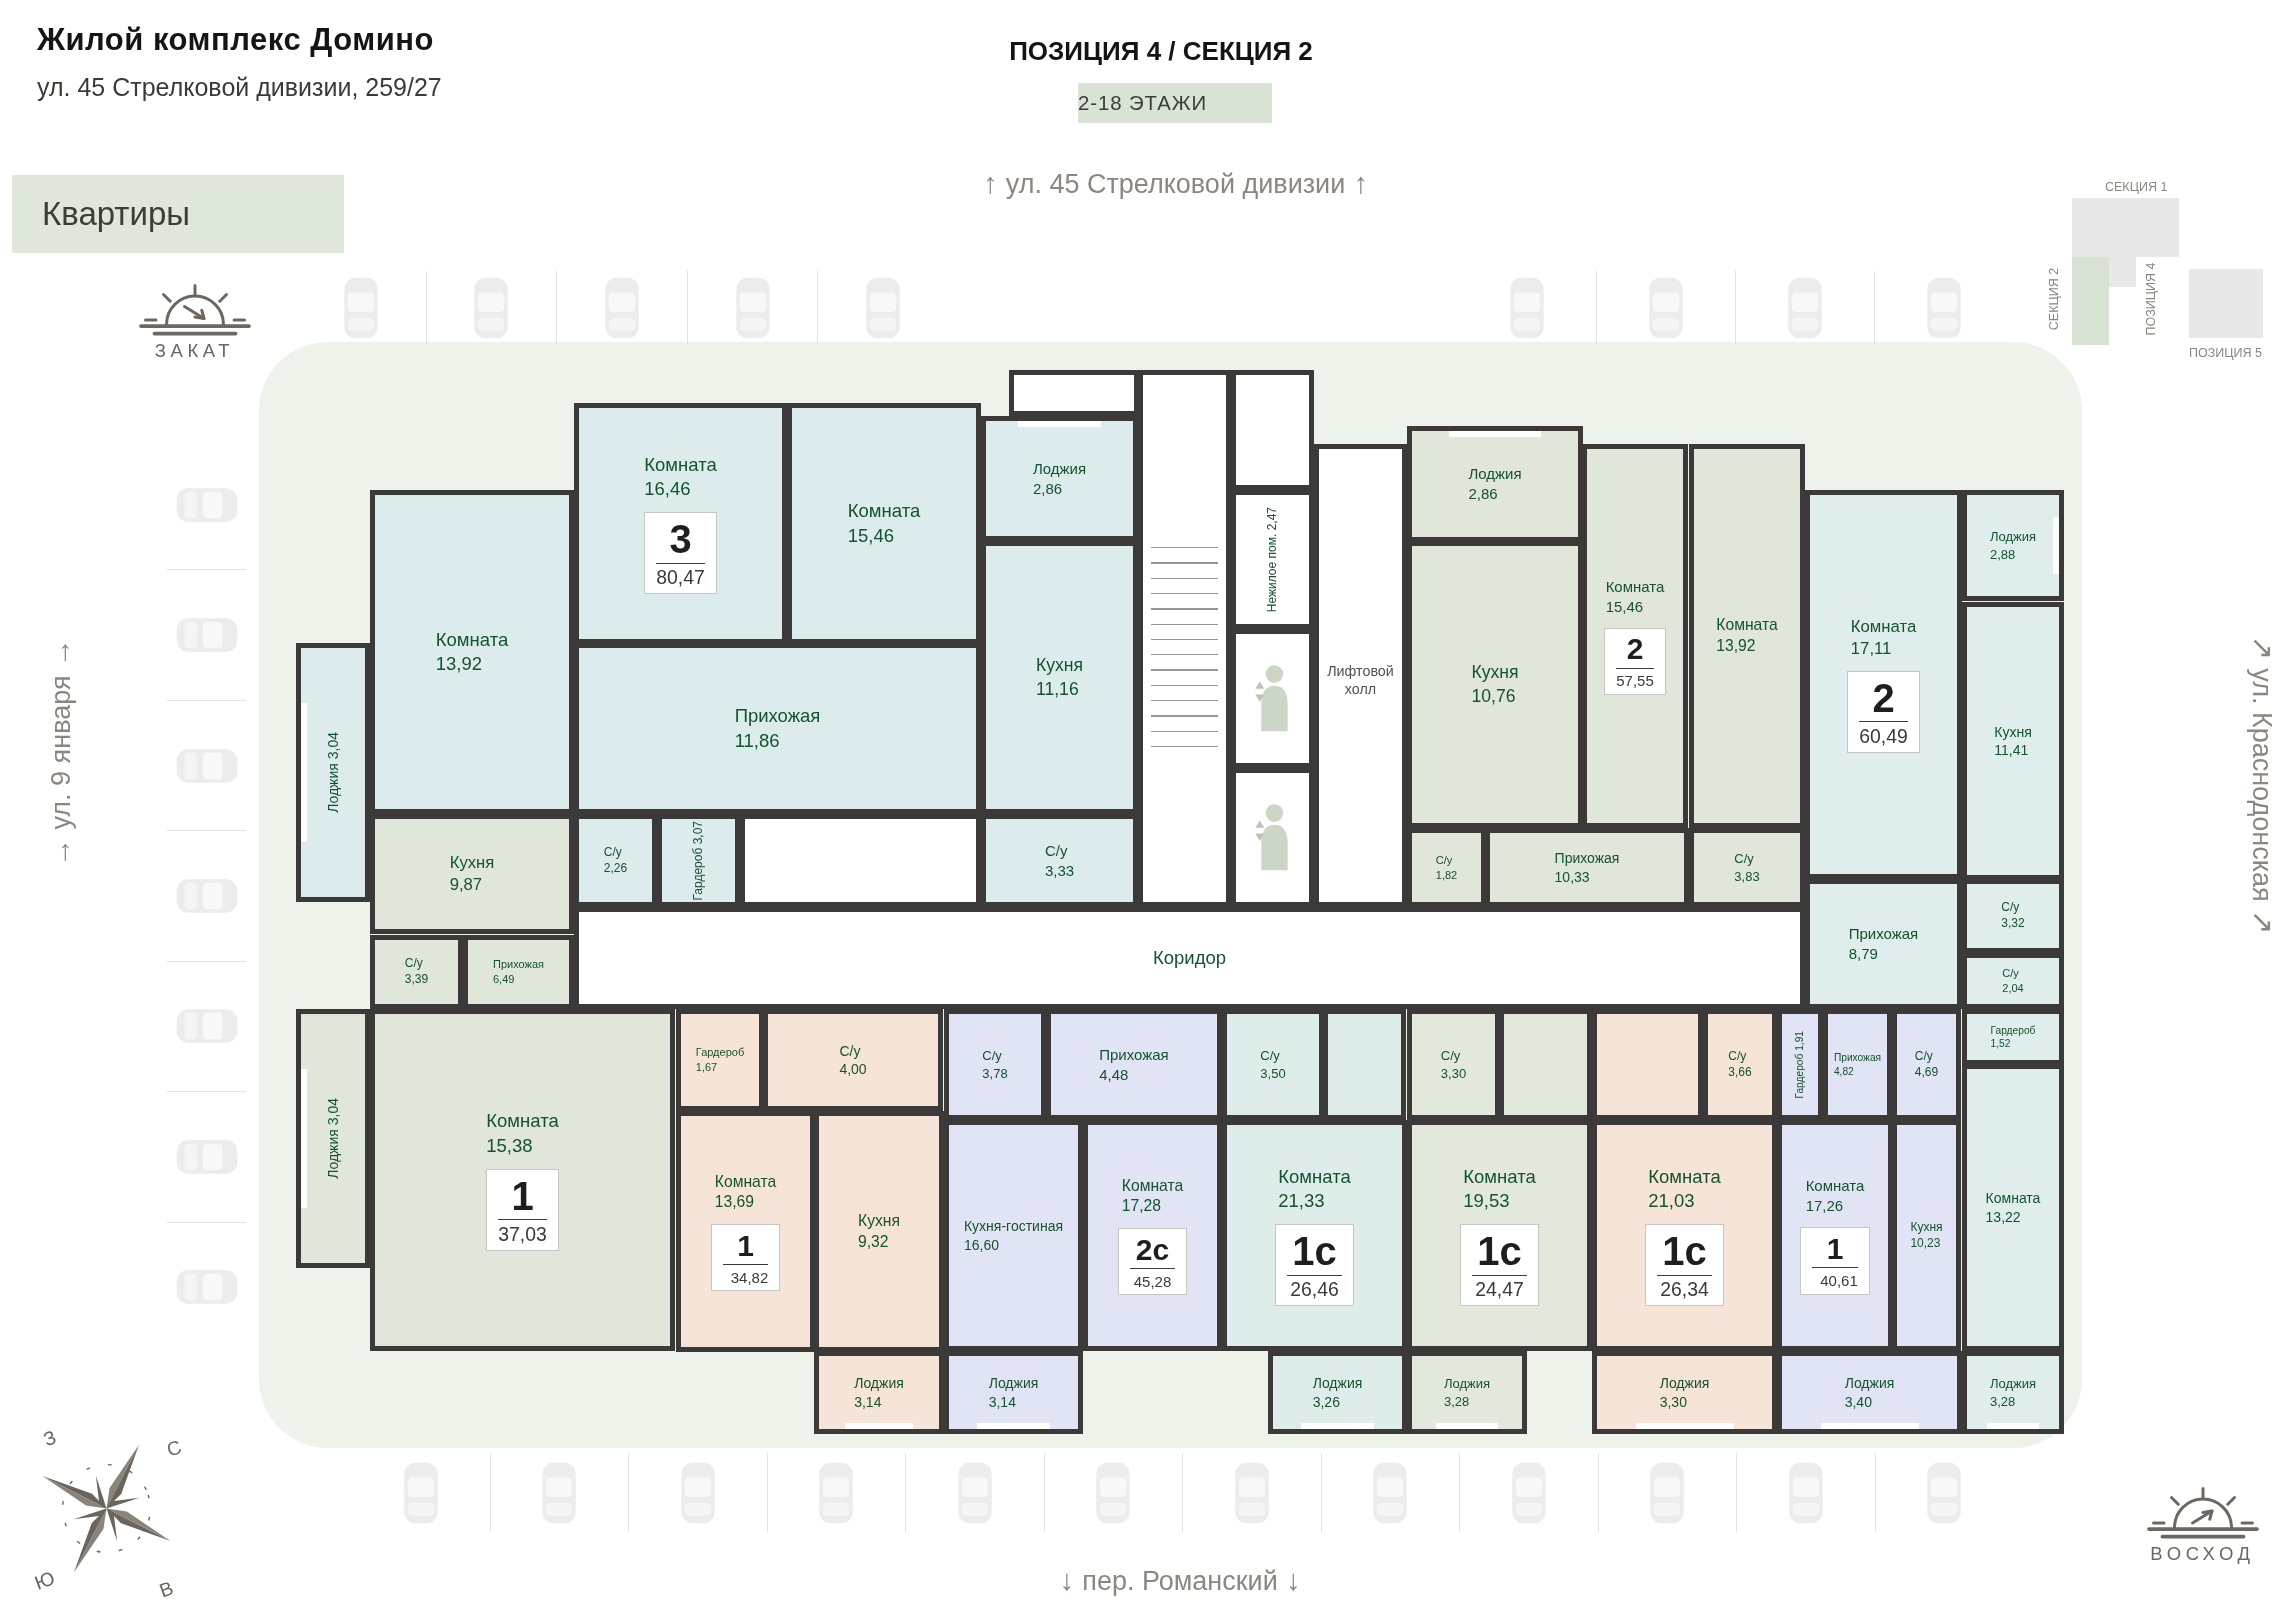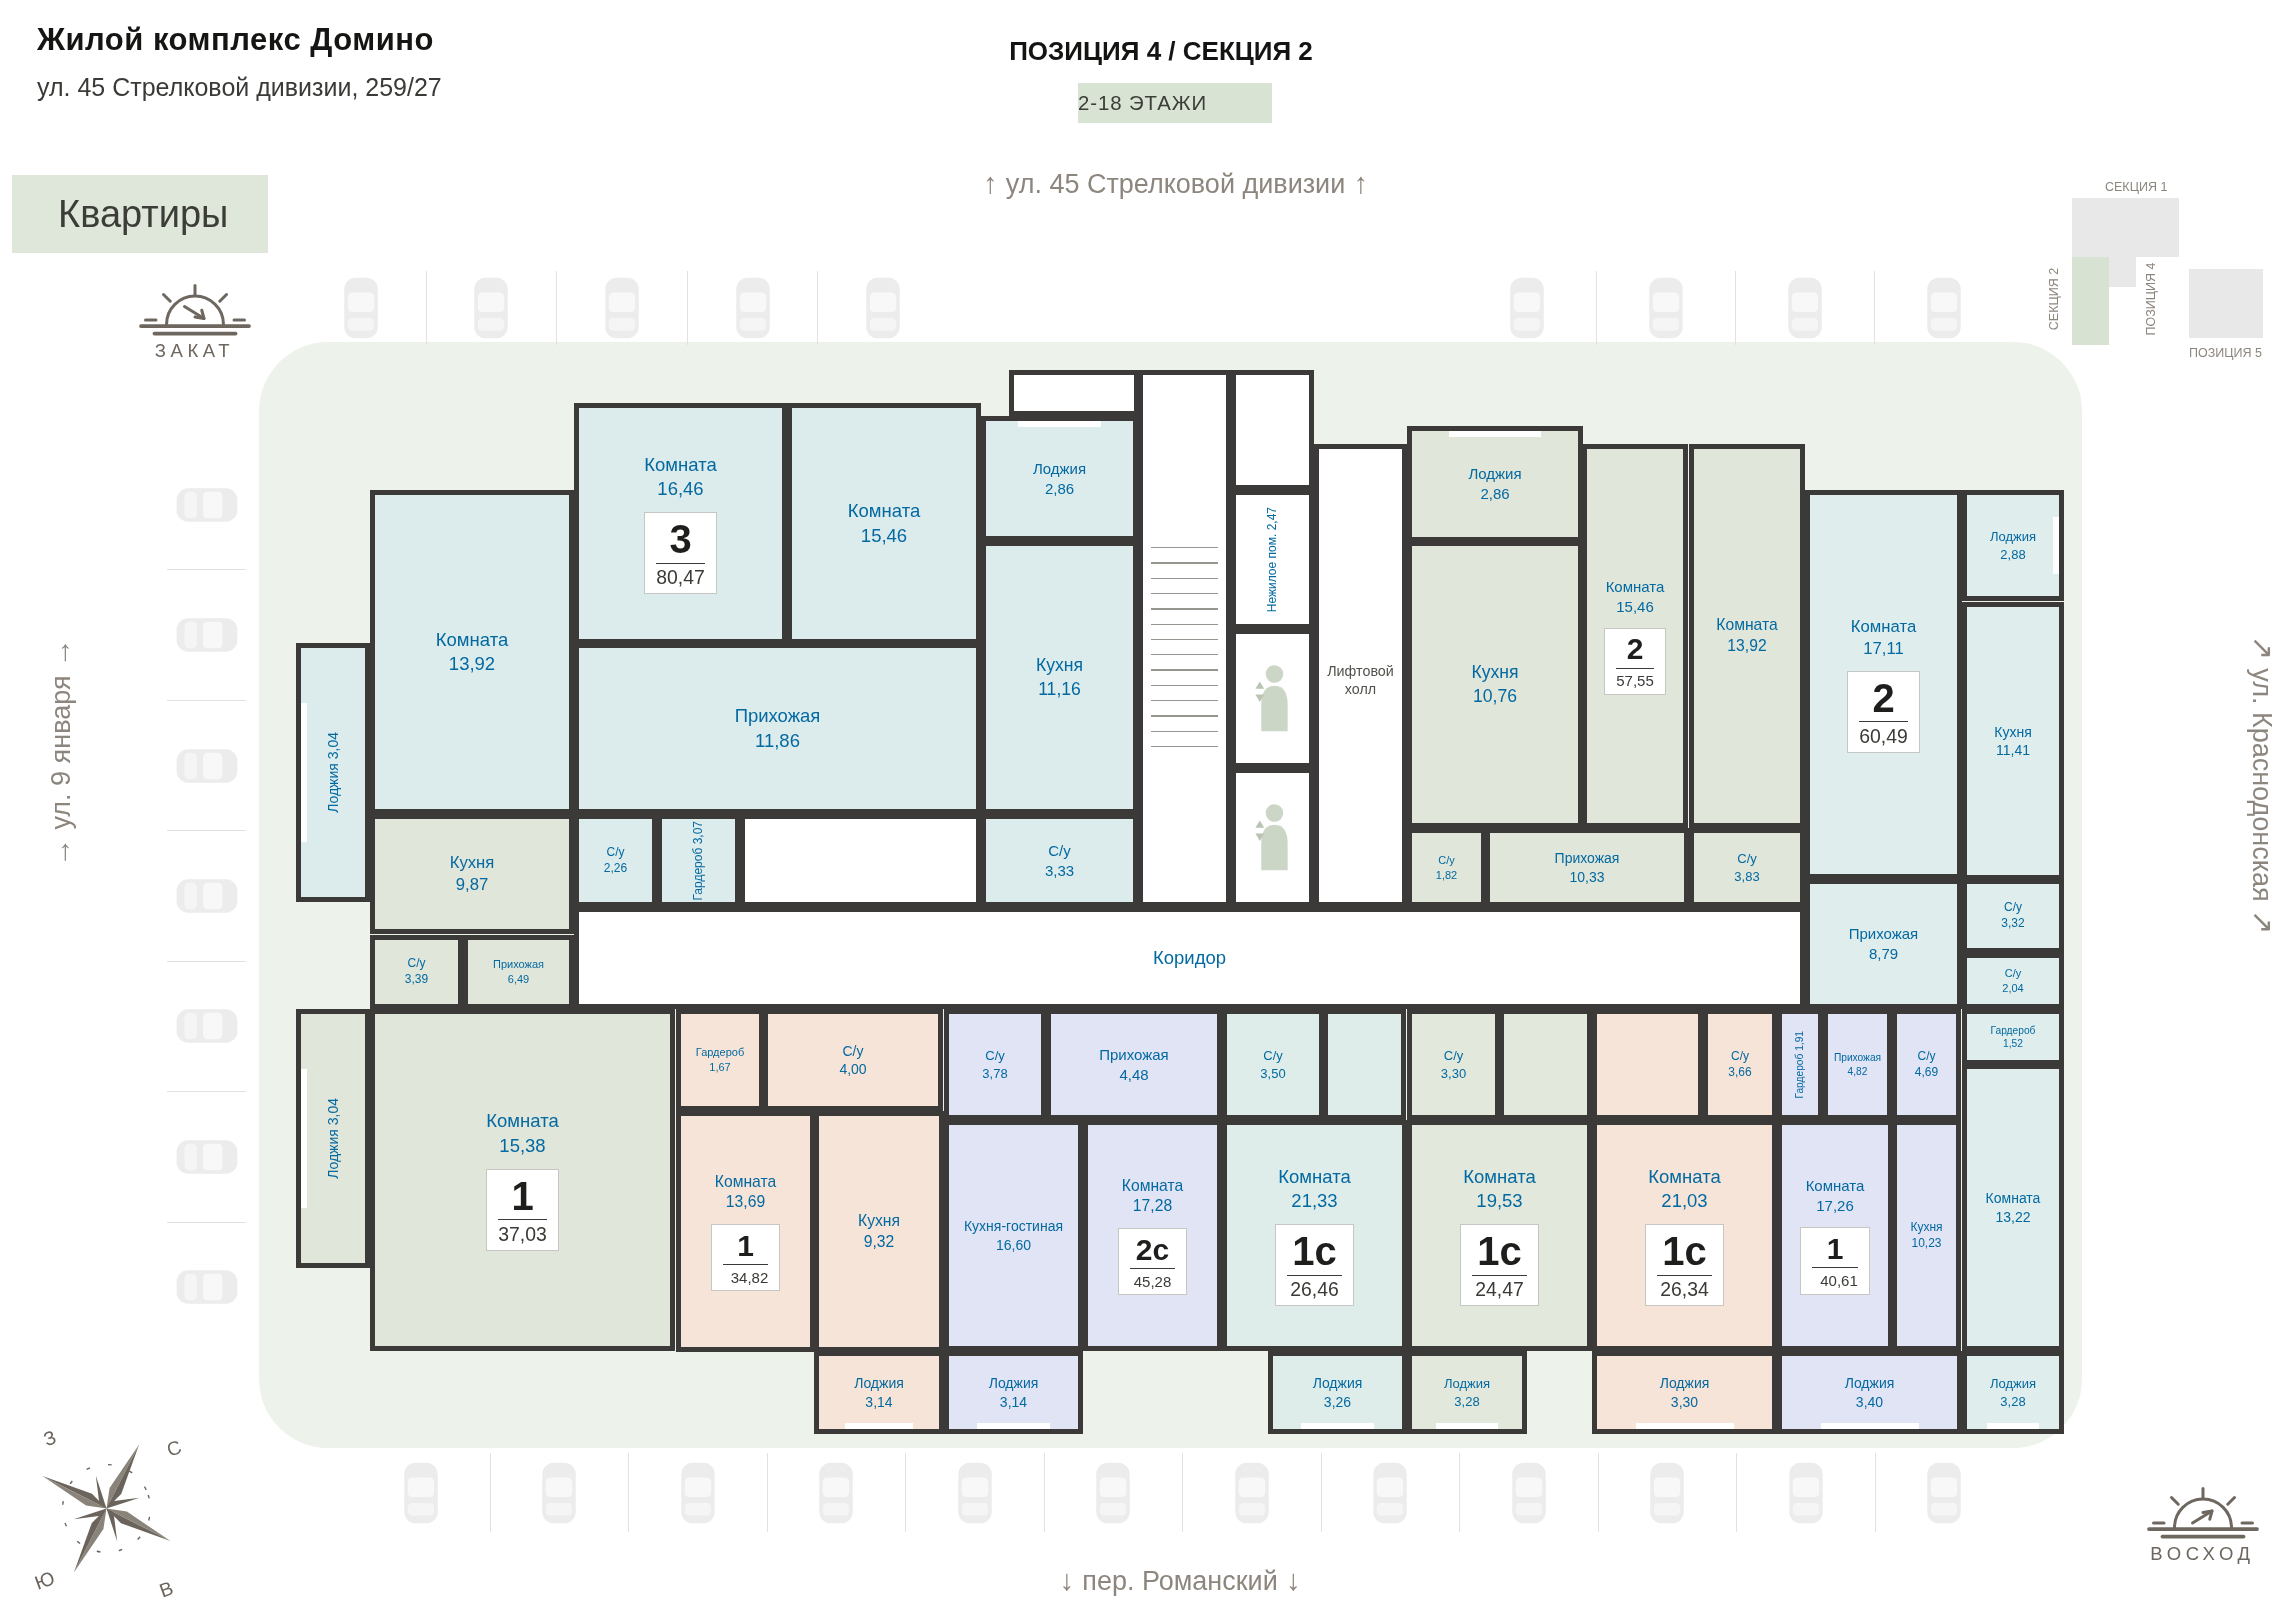--- a/index.html
+++ b/index.html
@@ -2,22 +2,22 @@
 <html style="font-size:7.4px"><head>
 <meta charset="utf-8">
 <style>
   html,body{margin:0;padding:0;background:#fff}
   #stage{position:relative;width:2295px;height:1623px;background:#fff;
          font-family:"Liberation Sans",sans-serif;overflow:hidden;color:#2b2b29}
   .abs{position:absolute}
   
   #pageTitle{left:37px;top:22px;font-size:31px;font-weight:bold;color:#151513;letter-spacing:0.5px}
   #pageSubtitle{left:37px;top:73px;font-size:25px;color:#3a3a36}
-  #tabKvartiry{left:12px;top:175px;width:256px;height:78px;background:#dfe7da;
-               font-size:38px;color:#3c3c38;display:flex;align-items:center;padding-left:46px;box-sizing:border-box}
+  #tabKvartiry{left:12px;top:175px;width:332px;height:78px;background:#dfe7da;
+               font-size:33px;color:#3c3c38;display:flex;align-items:center;padding-left:30px;box-sizing:border-box}
   #posTitle{left:865px;top:36px;width:592px;text-align:center;font-size:26px;font-weight:bold;color:#141412}
   #floorsBadge{left:1078px;top:83px;width:194px;height:40px;background:#d9e3d4;
                font-size:20.4px;color:#3c3c38;display:flex;align-items:center;letter-spacing:0.9px}
   
   .street{color:#8d867e;font-size:27px;white-space:nowrap}
   .street .ar{font-size:29px;padding:0 8.3px;color:#8d867e}
   #streetTop{left:861px;top:167px;width:629px;text-align:center}
   #streetBottom{left:879px;top:1564px;width:602px;text-align:center}
   #streetLeft{left:-194px;top:736px;width:509px;text-align:center;transform:rotate(-90deg)}
   #streetRight{left:2008px;top:768px;width:509px;text-align:center;transform:rotate(90deg)}
@@ -26,21 +26,21 @@
   #logoWord{display:flex;align-items:flex-end;justify-content:center;font-size:70px;font-weight:bold;
             color:#a3593f;letter-spacing:1.9px;line-height:1}
   #logoTagline{margin-top:6.5px;font-size:18.5px;letter-spacing:8.3px;color:#20394e}
   
   .mmlabel{position:absolute;color:#8d867e;font-size:12.5px;white-space:nowrap}
   .mmv{transform:rotate(-90deg);transform-origin:center}
   
   #yard{left:259px;top:342px;width:1823px;height:1106px;background:#edf2ea;border-radius:69px}
   .room{position:absolute;box-sizing:border-box;border:5.6px solid #3b3a38;
         display:flex;flex-direction:column;align-items:center;justify-content:center;gap:11px}
-  .room .rl{text-align:center;color:#0369a1;line-height:1.32}
+  .room .rl{color:#14532d;line-height:1.32}
   .room .rl span{display:block}
   .room.v .rl{writing-mode:vertical-rl;transform:rotate(180deg)}
   .room.v .rl span{display:inline}
   .white{background:#fff}
   .win{position:absolute;background:#fff}
   .wt{top:0;left:22%;width:56%;height:5.6px}.wb{bottom:0;left:22%;width:56%;height:5.6px}
   .wl{left:0;top:22%;width:5.6px;height:56%}.wr{right:0;top:22%;width:5.6px;height:56%}
   .badge{background:#fff;border:0.9px solid #c6c6c2;text-align:center;padding:5.6px 11px}
   .badge .bn{font-weight:bold;color:#1e1e1c;border-bottom:1.9px solid #3b3a38;padding:0 5.6px 3.7px;line-height:1}
   .badge .ba{color:#3a3a36;padding-top:4.6px;line-height:1}

